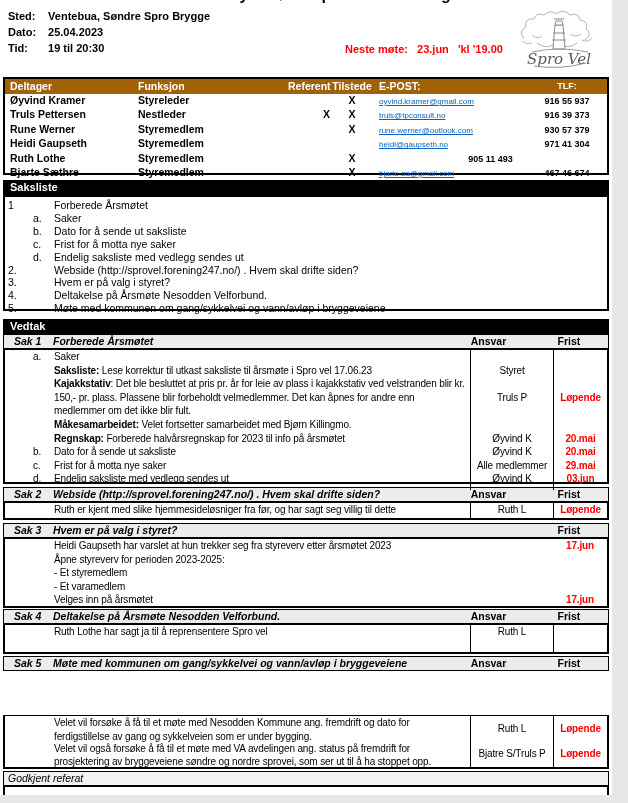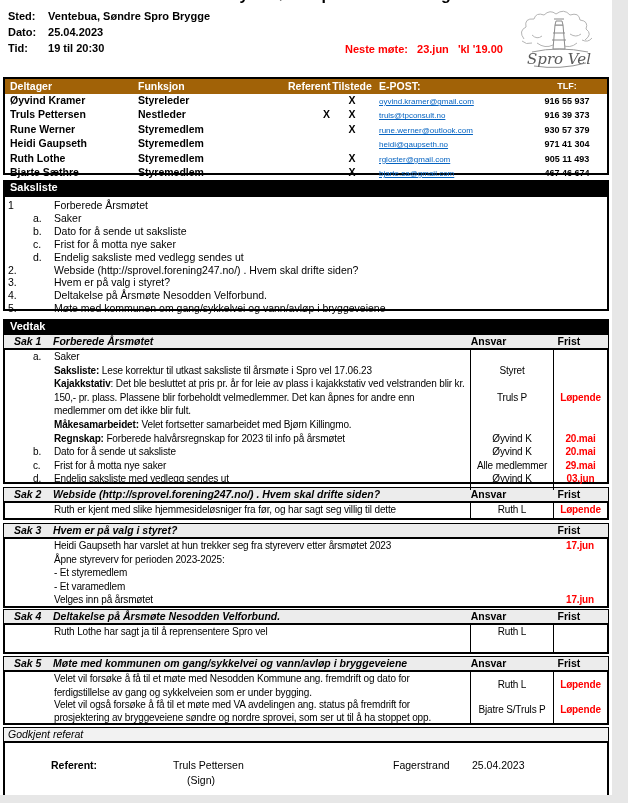--- a/index.html
+++ b/index.html
@@ -53,21 +53,21 @@
   .v-row{display:flex;font-size:10px;line-height:13.6px;letter-spacing:-0.15px;}
   .v-row.grow{flex:1;min-height:4px;}
   .v-text{flex:1;position:relative;padding:0 4px 0 49px;box-sizing:border-box;}
   .v-marker{position:absolute;left:28px;top:0;}
   .v-lead{font-weight:bold;}
   .v-ansvar{width:83px;flex:none;border-left:1.5px solid #000;display:flex;align-items:center;justify-content:center;text-align:center;box-sizing:border-box;}
   .v-frist{width:54px;flex:none;border-left:1.5px solid #000;display:flex;align-items:center;justify-content:center;text-align:center;font-weight:bold;color:#ff0000;box-sizing:border-box;}
   .v-frist.nb,.v-ansvar.nb{border-left:none;}
   .top-align .v-ansvar,.top-align .v-frist{align-items:flex-start;}
   #sak1-body{height:135px;} #sak2-body{height:18px;} #sak3-body{height:70px;}
-  #sak4-body{height:30px;} #sak5-body{height:54px;}
+  #sak4-body{height:30px;} #sak5-body{height:54px;margin-top:44px;}
   .mt3{margin-top:3px;} .mt2{margin-top:2px;} .mt1{margin-top:1px;} .mt8{margin-top:8px;}
 
   
   .g-header{border:1px solid #000;background:#f2f2f2;font-style:italic;font-size:10.5px;line-height:13px;height:15px;box-sizing:border-box;padding-left:4px;}
   .g-body{border:2px solid #000;border-top-width:1px;height:60px;box-sizing:border-box;position:relative;font-size:10.5px;}
   .g-body span{position:absolute;white-space:nowrap;}
 </style>
 </head>
 <body>
 
@@ -154,21 +154,20 @@
       <span class="c-ref"></span>
       <span class="c-til"></span>
       <span class="c-epost"><a class="email">heidi@gaupseth.no</a></span>
       <span class="c-tlf">971 41 304</span>
     </div>
     <div class="p-row">
       <span class="c-name">Ruth Lothe</span>
       <span class="c-funk">Styremedlem</span>
       <span class="c-ref"></span>
       <span class="c-til">X</span>
-      <span class="c-epost"><a class="email">rgloster@gmail.com</a></span>
       <span class="c-tlf">905 11 493</span>
     </div>
     <div class="p-row">
       <span class="c-name">Bjarte Sæthre</span>
       <span class="c-funk">Styremedlem</span>
       <span class="c-ref"></span>
       <span class="c-til">X</span>
       <span class="c-epost"><a class="email">bjarte.sa@gmail.com</a></span>
       <span class="c-tlf">467 46 674</span>
     </div>

